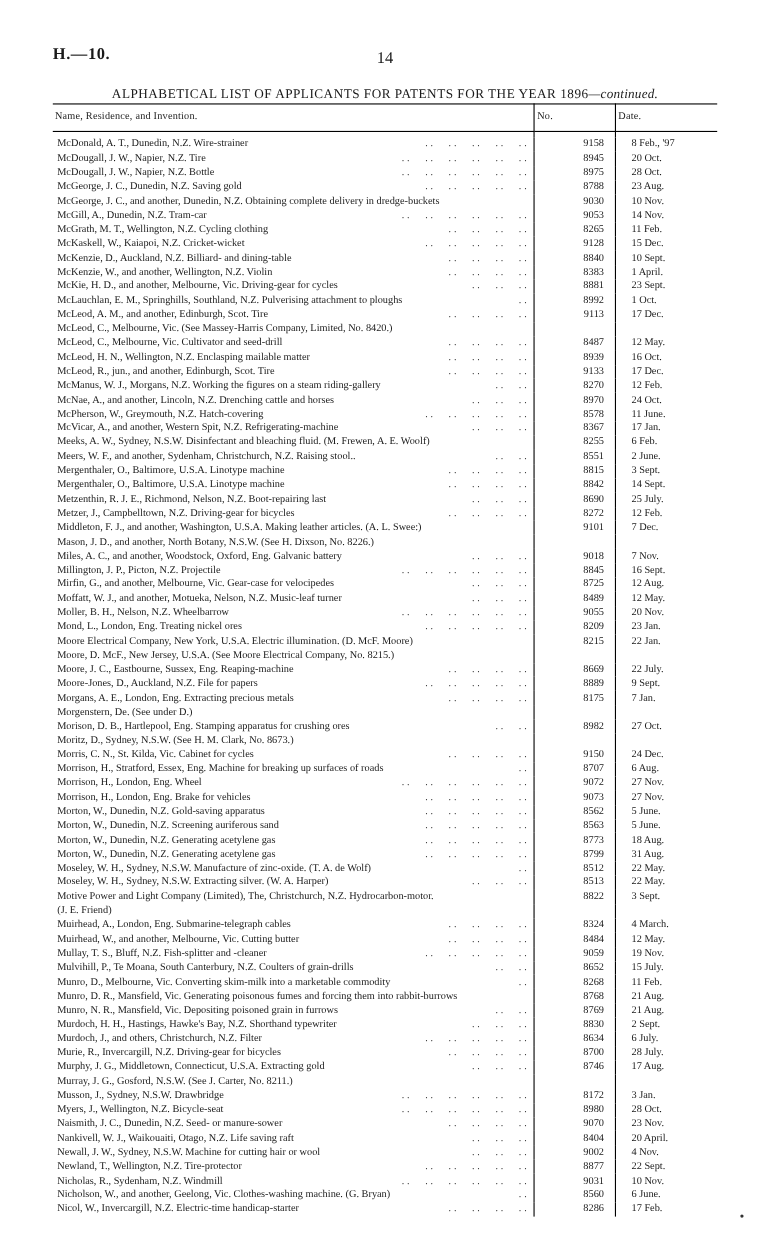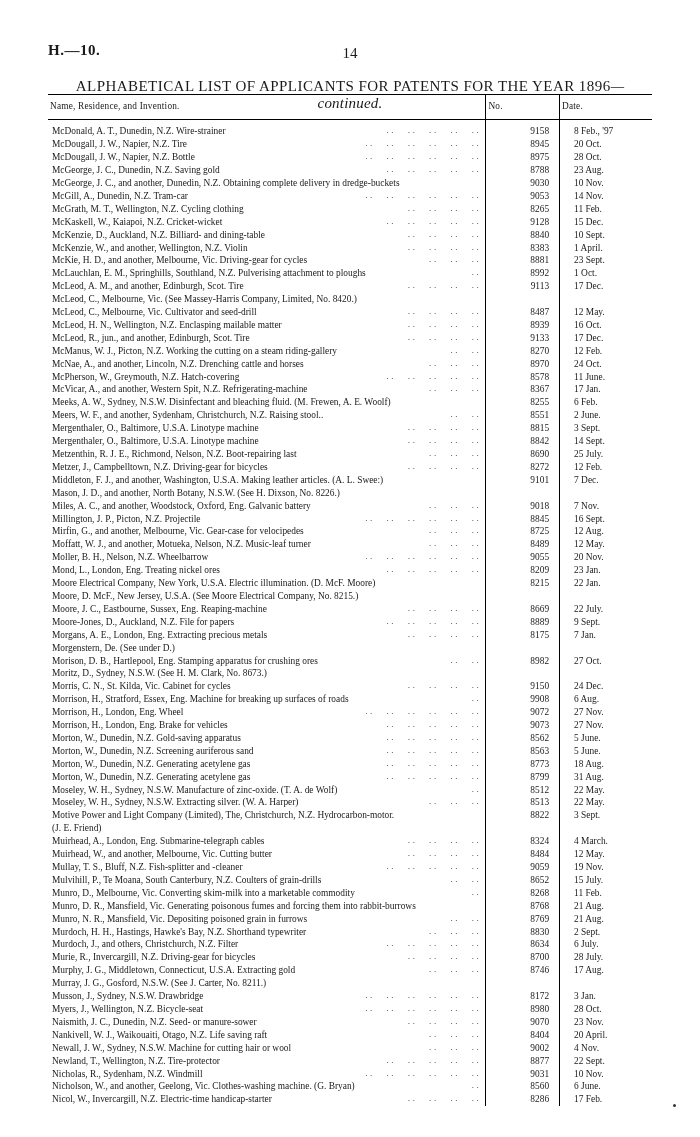--- a/index.html
+++ b/index.html
@@ -43,21 +43,21 @@
     transform: translateX(-50%);
     top: 3px;
     font-size: 15px;
   }
   .title-line {
     position: absolute;
     top: 78px;
     left: 48px;
     right: 48px;
     text-align: center;
-    font-size: 15px;
+    font-size: 12px;
     letter-spacing: 0.45px;
   }
   .title-line .cont {
     font-style: italic;
     letter-spacing: 0.2px;
   }
   .rule {
     position: absolute;
     left: 48px;
     right: 48px;
@@ -247,21 +247,21 @@
             <td class="c-desc"><span class="entry-text">McLeod, H. N., Wellington, N.Z.   Enclasping mailable matter</span><span class="leaders">.. .. .. ..</span></td>
             <td class="c-no">8939</td>
             <td class="c-date">16 Oct.</td>
           </tr>
           <tr>
             <td class="c-desc"><span class="entry-text">McLeod, R., jun., and another, Edinburgh, Scot.   Tire</span><span class="leaders">.. .. .. ..</span></td>
             <td class="c-no">9133</td>
             <td class="c-date">17 Dec.</td>
           </tr>
           <tr>
-            <td class="c-desc"><span class="entry-text">McManus, W. J., Picton, N.Z.   Working the cutting on a steam riding-gallery</span><span class="leaders">.. ..</span></td>
+            <td class="c-desc"><span class="entry-text">McManus, W. J., Morgans, N.Z.   Working the figures on a steam riding-gallery</span><span class="leaders">.. ..</span></td>
             <td class="c-no">8270</td>
             <td class="c-date">12 Feb.</td>
           </tr>
           <tr>
             <td class="c-desc"><span class="entry-text">McNae, A., and another, Lincoln, N.Z.   Drenching cattle and horses</span><span class="leaders">.. .. ..</span></td>
             <td class="c-no">8970</td>
             <td class="c-date">24 Oct.</td>
           </tr>
           <tr>
             <td class="c-desc"><span class="entry-text">McPherson, W., Greymouth, N.Z.   Hatch-covering</span><span class="leaders">.. .. .. .. ..</span></td>
@@ -383,21 +383,21 @@
             <td class="c-no"></td>
             <td class="c-date"></td>
           </tr>
           <tr>
             <td class="c-desc"><span class="entry-text">Morris, C. N., St. Kilda, Vic.   Cabinet for cycles</span><span class="leaders">.. .. .. ..</span></td>
             <td class="c-no">9150</td>
             <td class="c-date">24 Dec.</td>
           </tr>
           <tr>
             <td class="c-desc"><span class="entry-text">Morrison, H., Stratford, Essex, Eng.   Machine for breaking up surfaces of roads</span><span class="leaders">..</span></td>
-            <td class="c-no">9908</td>
+            <td class="c-no">8707</td>
             <td class="c-date">6 Aug.</td>
           </tr>
           <tr>
             <td class="c-desc"><span class="entry-text">Morrison, H., London, Eng.   Wheel</span><span class="leaders">.. .. .. .. .. ..</span></td>
             <td class="c-no">9072</td>
             <td class="c-date">27 Nov.</td>
           </tr>
           <tr>
             <td class="c-desc"><span class="entry-text">Morrison, H., London, Eng.   Brake for vehicles</span><span class="leaders">.. .. .. .. ..</span></td>
             <td class="c-no">9073</td>

